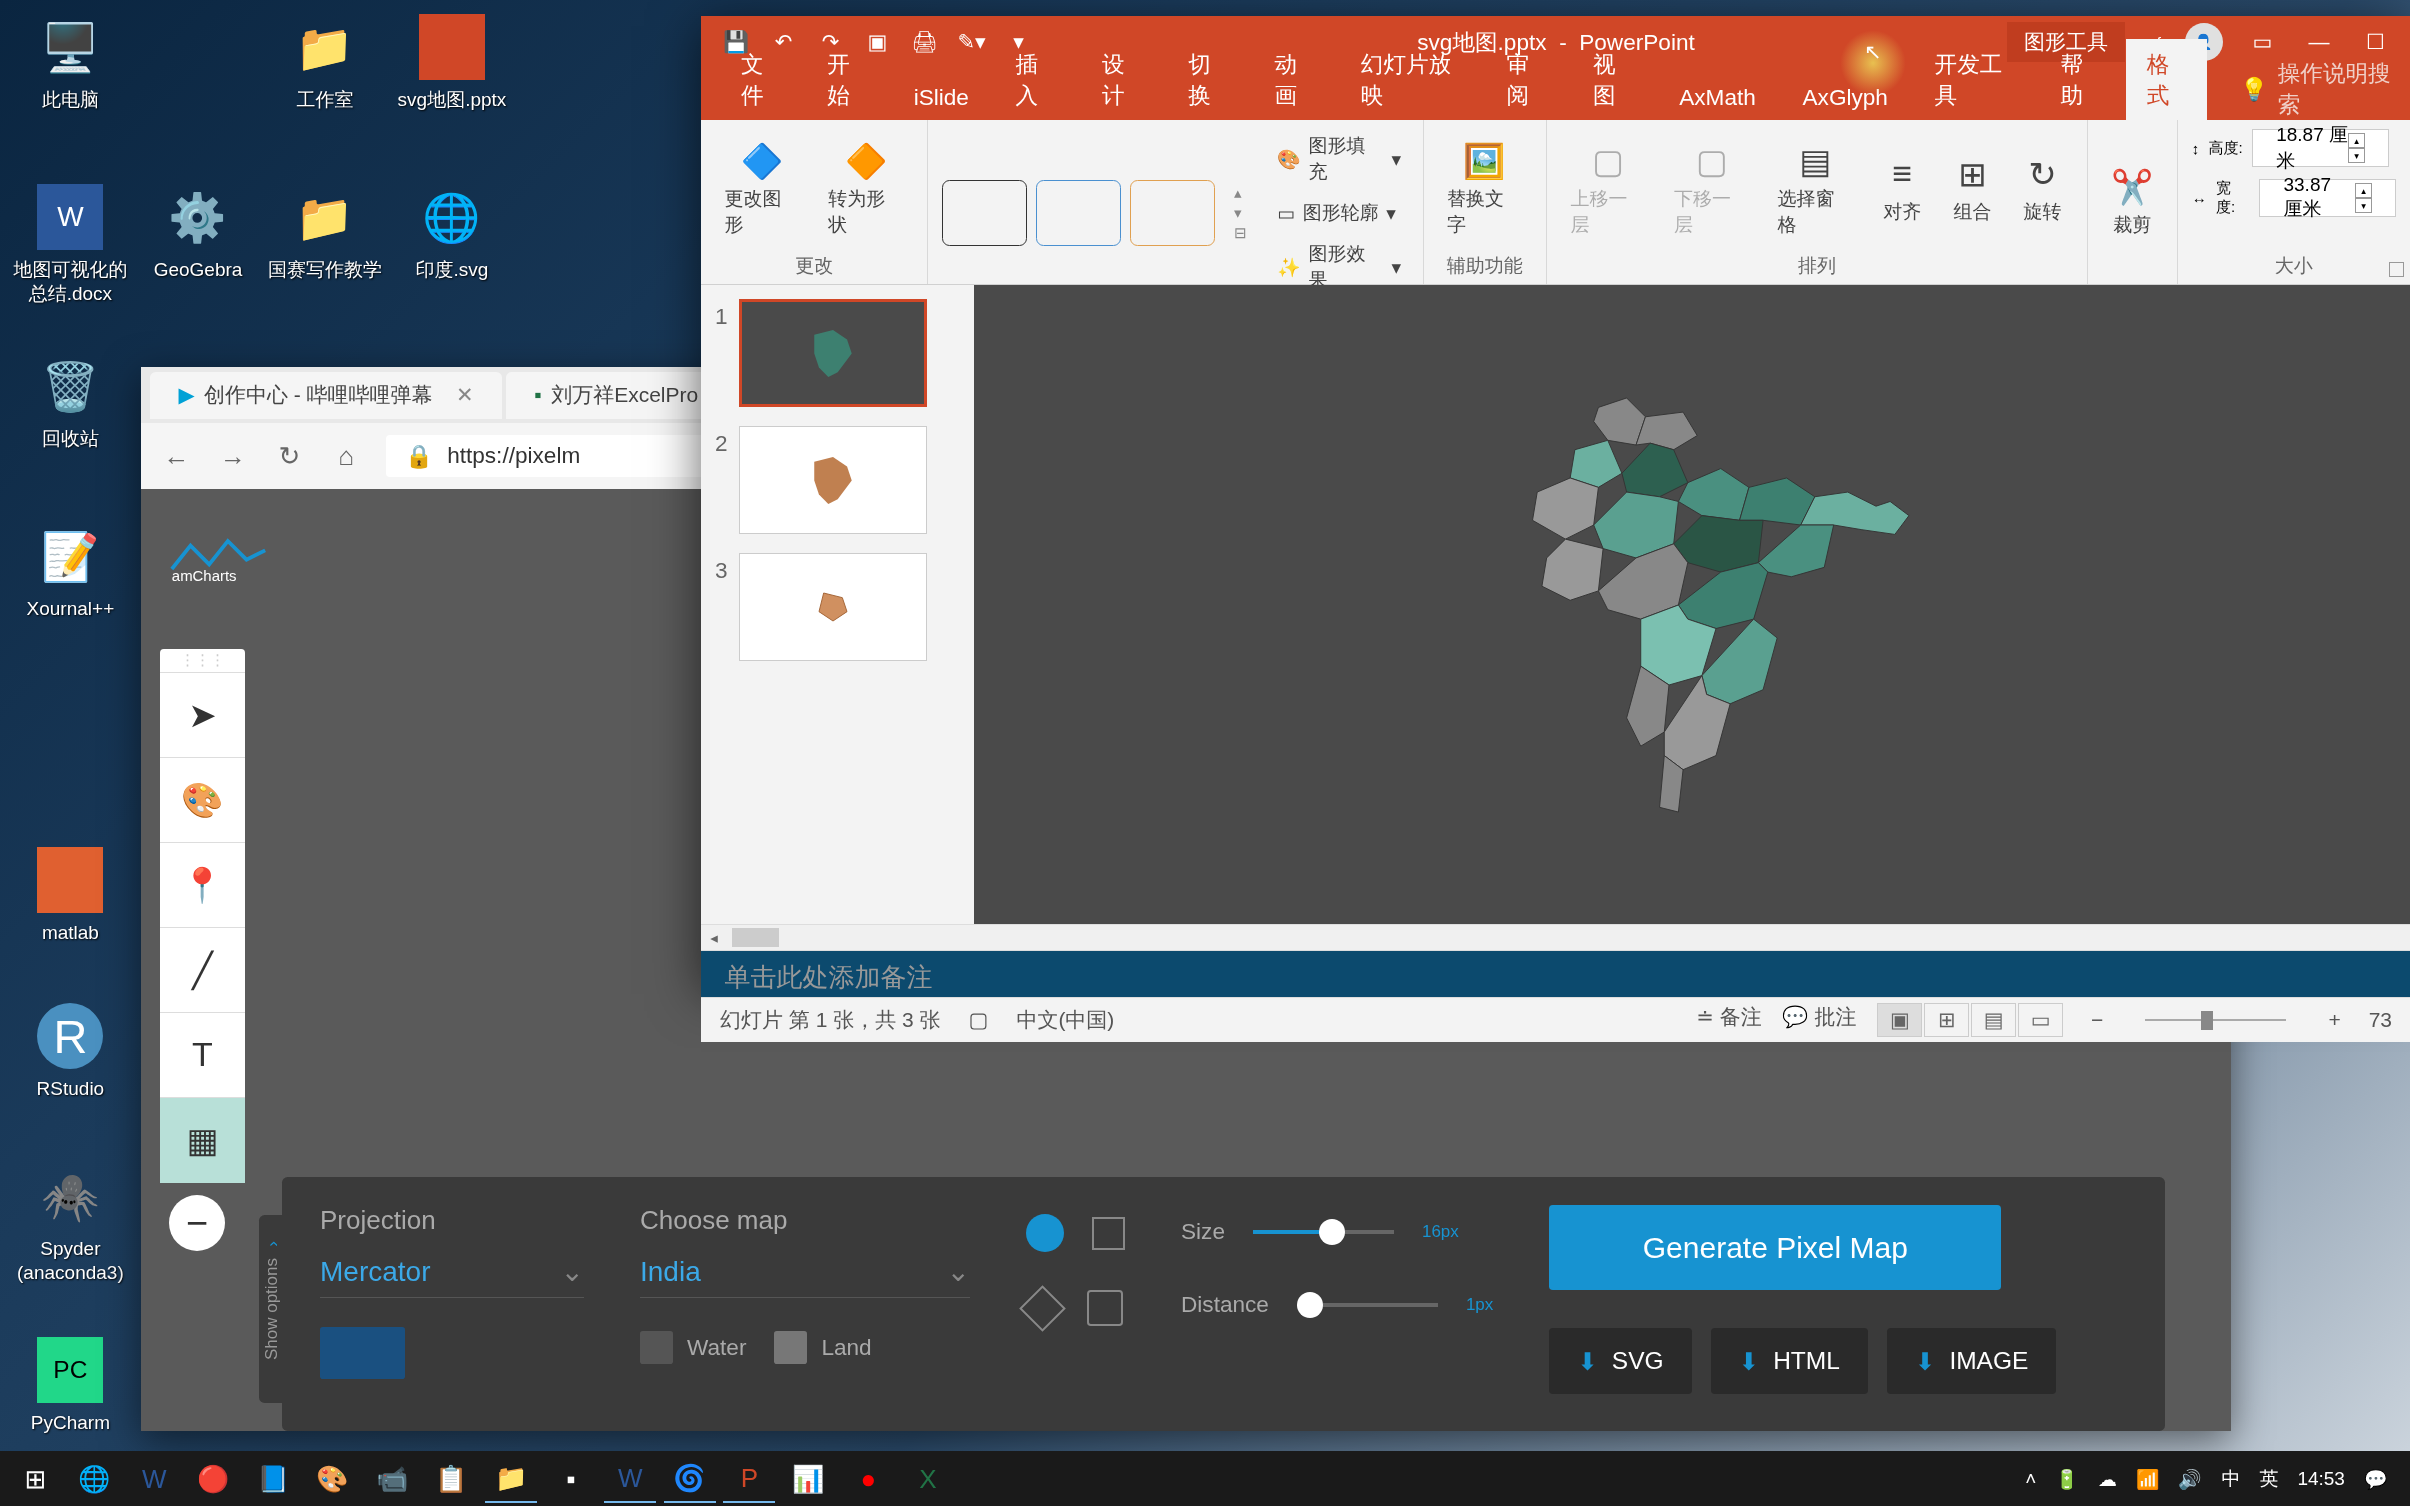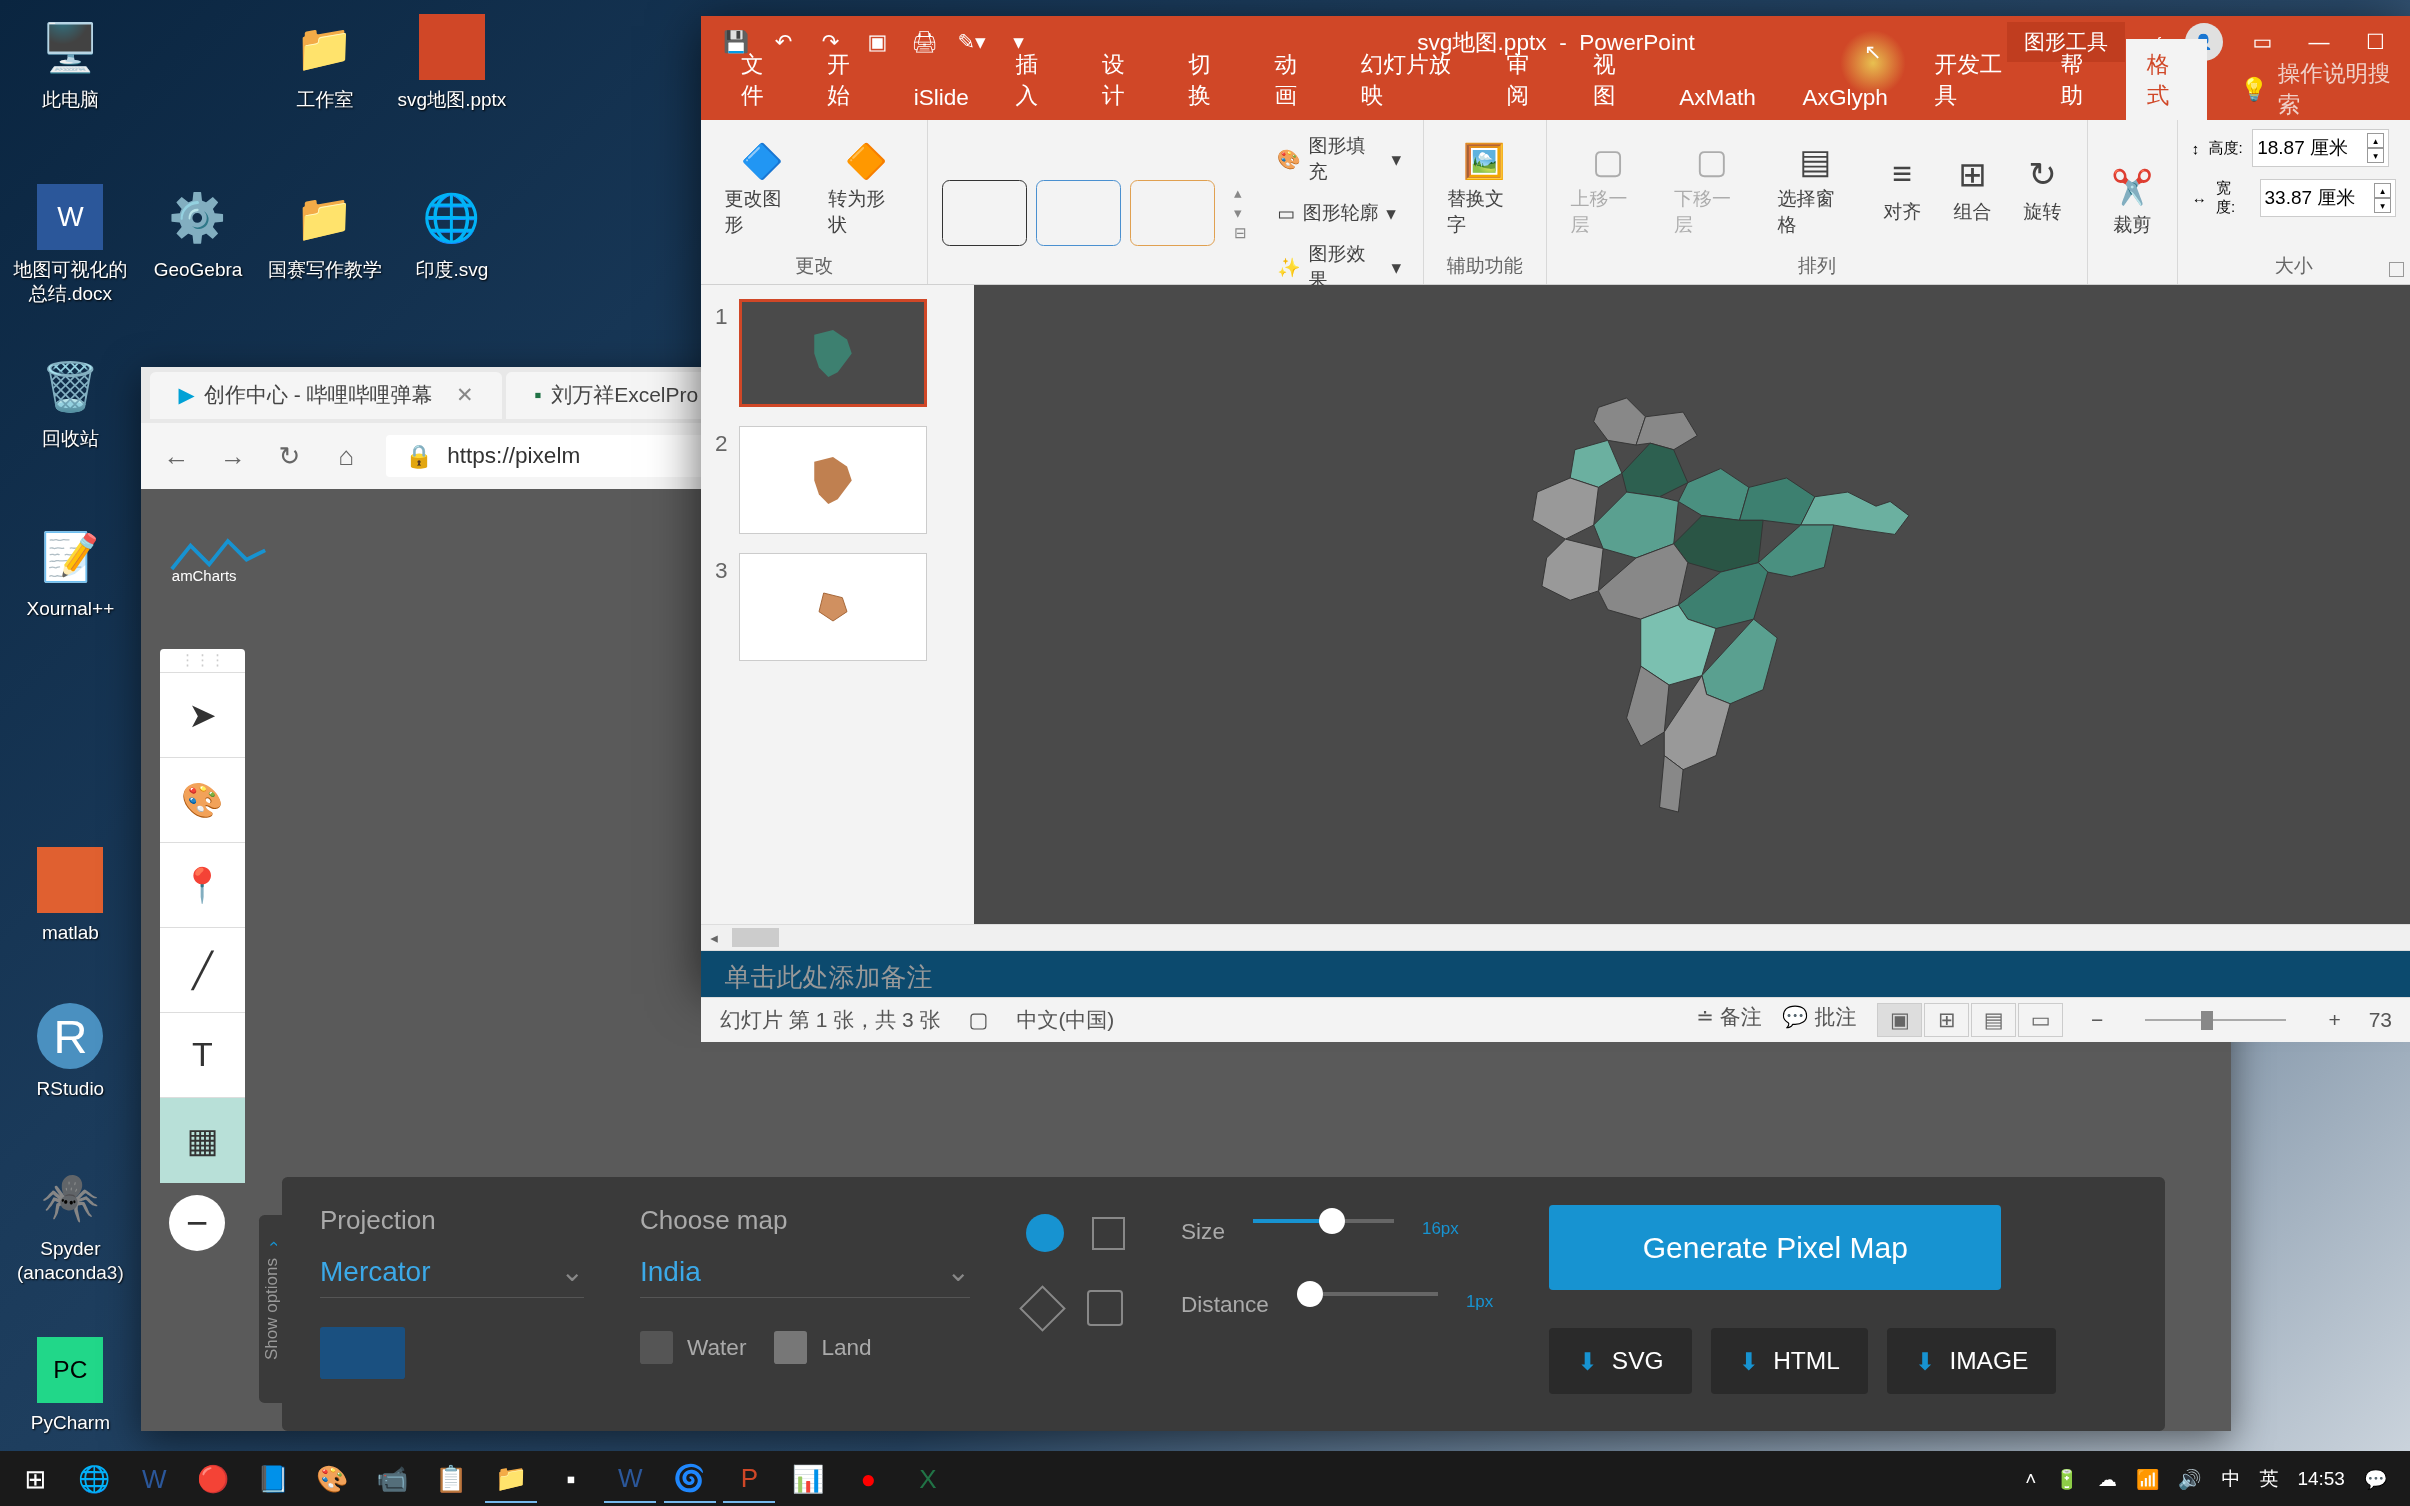--- a/index.html
+++ b/index.html
@@ -44,21 +44,21 @@
     .panel-dropdown { color: #3ba9e8; font-size: 28px; display: flex; align-items: center; gap: 47px; border-bottom: 0.9px solid #555; padding-bottom: 9.4px; width: 264px; }
     .panel-dropdown .chev { color: #888; margin-left: auto; }
     .mini-world { width: 85px; height: 52px; background: #1a5080; border-radius: 2.8px; margin-top: 9.4px; }
     .checkbox-row { display: flex; align-items: center; gap: 14px; color: #aaa; font-size: 22.6px; margin-top: 14px; }
     .checkbox { width: 33px; height: 33px; background: #555; border-radius: 2.8px; }
     .shape-toggle { display: flex; gap: 28px; align-items: center; }
     .shape-circle-fill { width: 38px; height: 38px; border-radius: 50%; background: #1793d1; }
     .shape-square { width: 33px; height: 33px; border: 2.8px solid #888; }
     .shape-diamond { width: 33px; height: 33px; border: 2.8px solid #888; transform: rotate(45deg); }
     .shape-hex { width: 36px; height: 36px; border: 2.8px solid #888; border-radius: 3.8px; }
-    .slider-row { display: flex; align-items: flex-start; gap: 28px; color: #aaa; font-size: 22.6px; }
+    .slider-row { display: flex; align-items: center; gap: 28px; color: #aaa; font-size: 22.6px; }
     .slider-track { width: 141px; height: 3.8px; background: #666; position: relative; }
     .slider-fill { position: absolute; height: 3.8px; background: #1793d1; }
     .slider-thumb { position: absolute; width: 26px; height: 26px; background: white; border-radius: 50%; top: -11.3px; }
     .slider-value { color: #1793d1; font-size: 17px; }
     .generate-btn { width: 452px; height: 85px; background: #1793d1; color: white; font-size: 30px; border-radius: 3.8px; display: flex; align-items: center; justify-content: center; }
     .download-btns { display: flex; gap: 19px; margin-top: 19px; }
     .dl-btn { height: 66px; padding: 0 28px; background: #2a2a2a; color: white; font-size: 24.5px; border-radius: 3.8px; display: flex; align-items: center; gap: 14px; }
     .dl-icon { color: #1793d1; }
     
     
@@ -89,21 +89,21 @@
     .ribbon-group-content { flex: 1; display: flex; align-items: center; gap: 9.4px; }
     .ribbon-group-label { text-align: center; color: #666; font-size: 19px; padding-top: 4.7px; position: relative; }
     .ribbon-launcher { position: absolute; right: -7.5px; bottom: 1.9px; width: 15px; height: 15px; border: 0.9px solid #999; }
     .ribbon-btn { display: flex; flex-direction: column; align-items: center; gap: 4.7px; color: #444; font-size: 19px; padding: 4.7px 9.4px; }
     .ribbon-btn.disabled { opacity: 0.4; }
     .ribbon-icon { width: 42px; height: 42px; display: flex; align-items: center; justify-content: center; font-size: 34px; }
     .shape-preset { width: 85px; height: 66px; border: 1.9px solid #333; border-radius: 7.5px; }
     .shape-preset.blue { border-color: #4a90d0; }
     .shape-preset.orange { border-color: #e0a050; }
     .ribbon-small-btn { display: flex; align-items: center; gap: 7.5px; color: #444; font-size: 19px; padding: 3.8px 7.5px; }
-    .size-input { width: 137px; height: 38px; border: 0.9px solid #ccc; background: white; display: flex; align-items: center; padding: 0 4px; font-size: 19px; }
+    .size-input { width: 137px; height: 38px; border: 0.9px solid #ccc; background: white; display: flex; align-items: center; padding: 0 23px; font-size: 19px; }
     .spin-btns { display: flex; flex-direction: column; margin-left: auto; }
     .spin-btns span { width: 17px; height: 15px; border: 0.9px solid #999; font-size: 9.4px; text-align: center; line-height: 13px; }
     
     .ppt-body { display: flex; height: 639px; }
     .slide-panel { width: 273px; background: #f3f3f3; padding: 14px; overflow-y: auto; }
     .slide-thumb-row { display: flex; gap: 11.3px; margin-bottom: 19px; }
     .slide-num { color: #666; font-size: 22.6px; padding-top: 4.7px; }
     .slide-thumb { width: 188px; height: 108px; background: white; border: 0.9px solid #ccc; display: flex; align-items: center; justify-content: center; }
     .slide-thumb.selected { border: 3.8px solid #d04727; background: #4a4a4a; }
     .slide-thumb.dark { background: #4a4a4a; }

